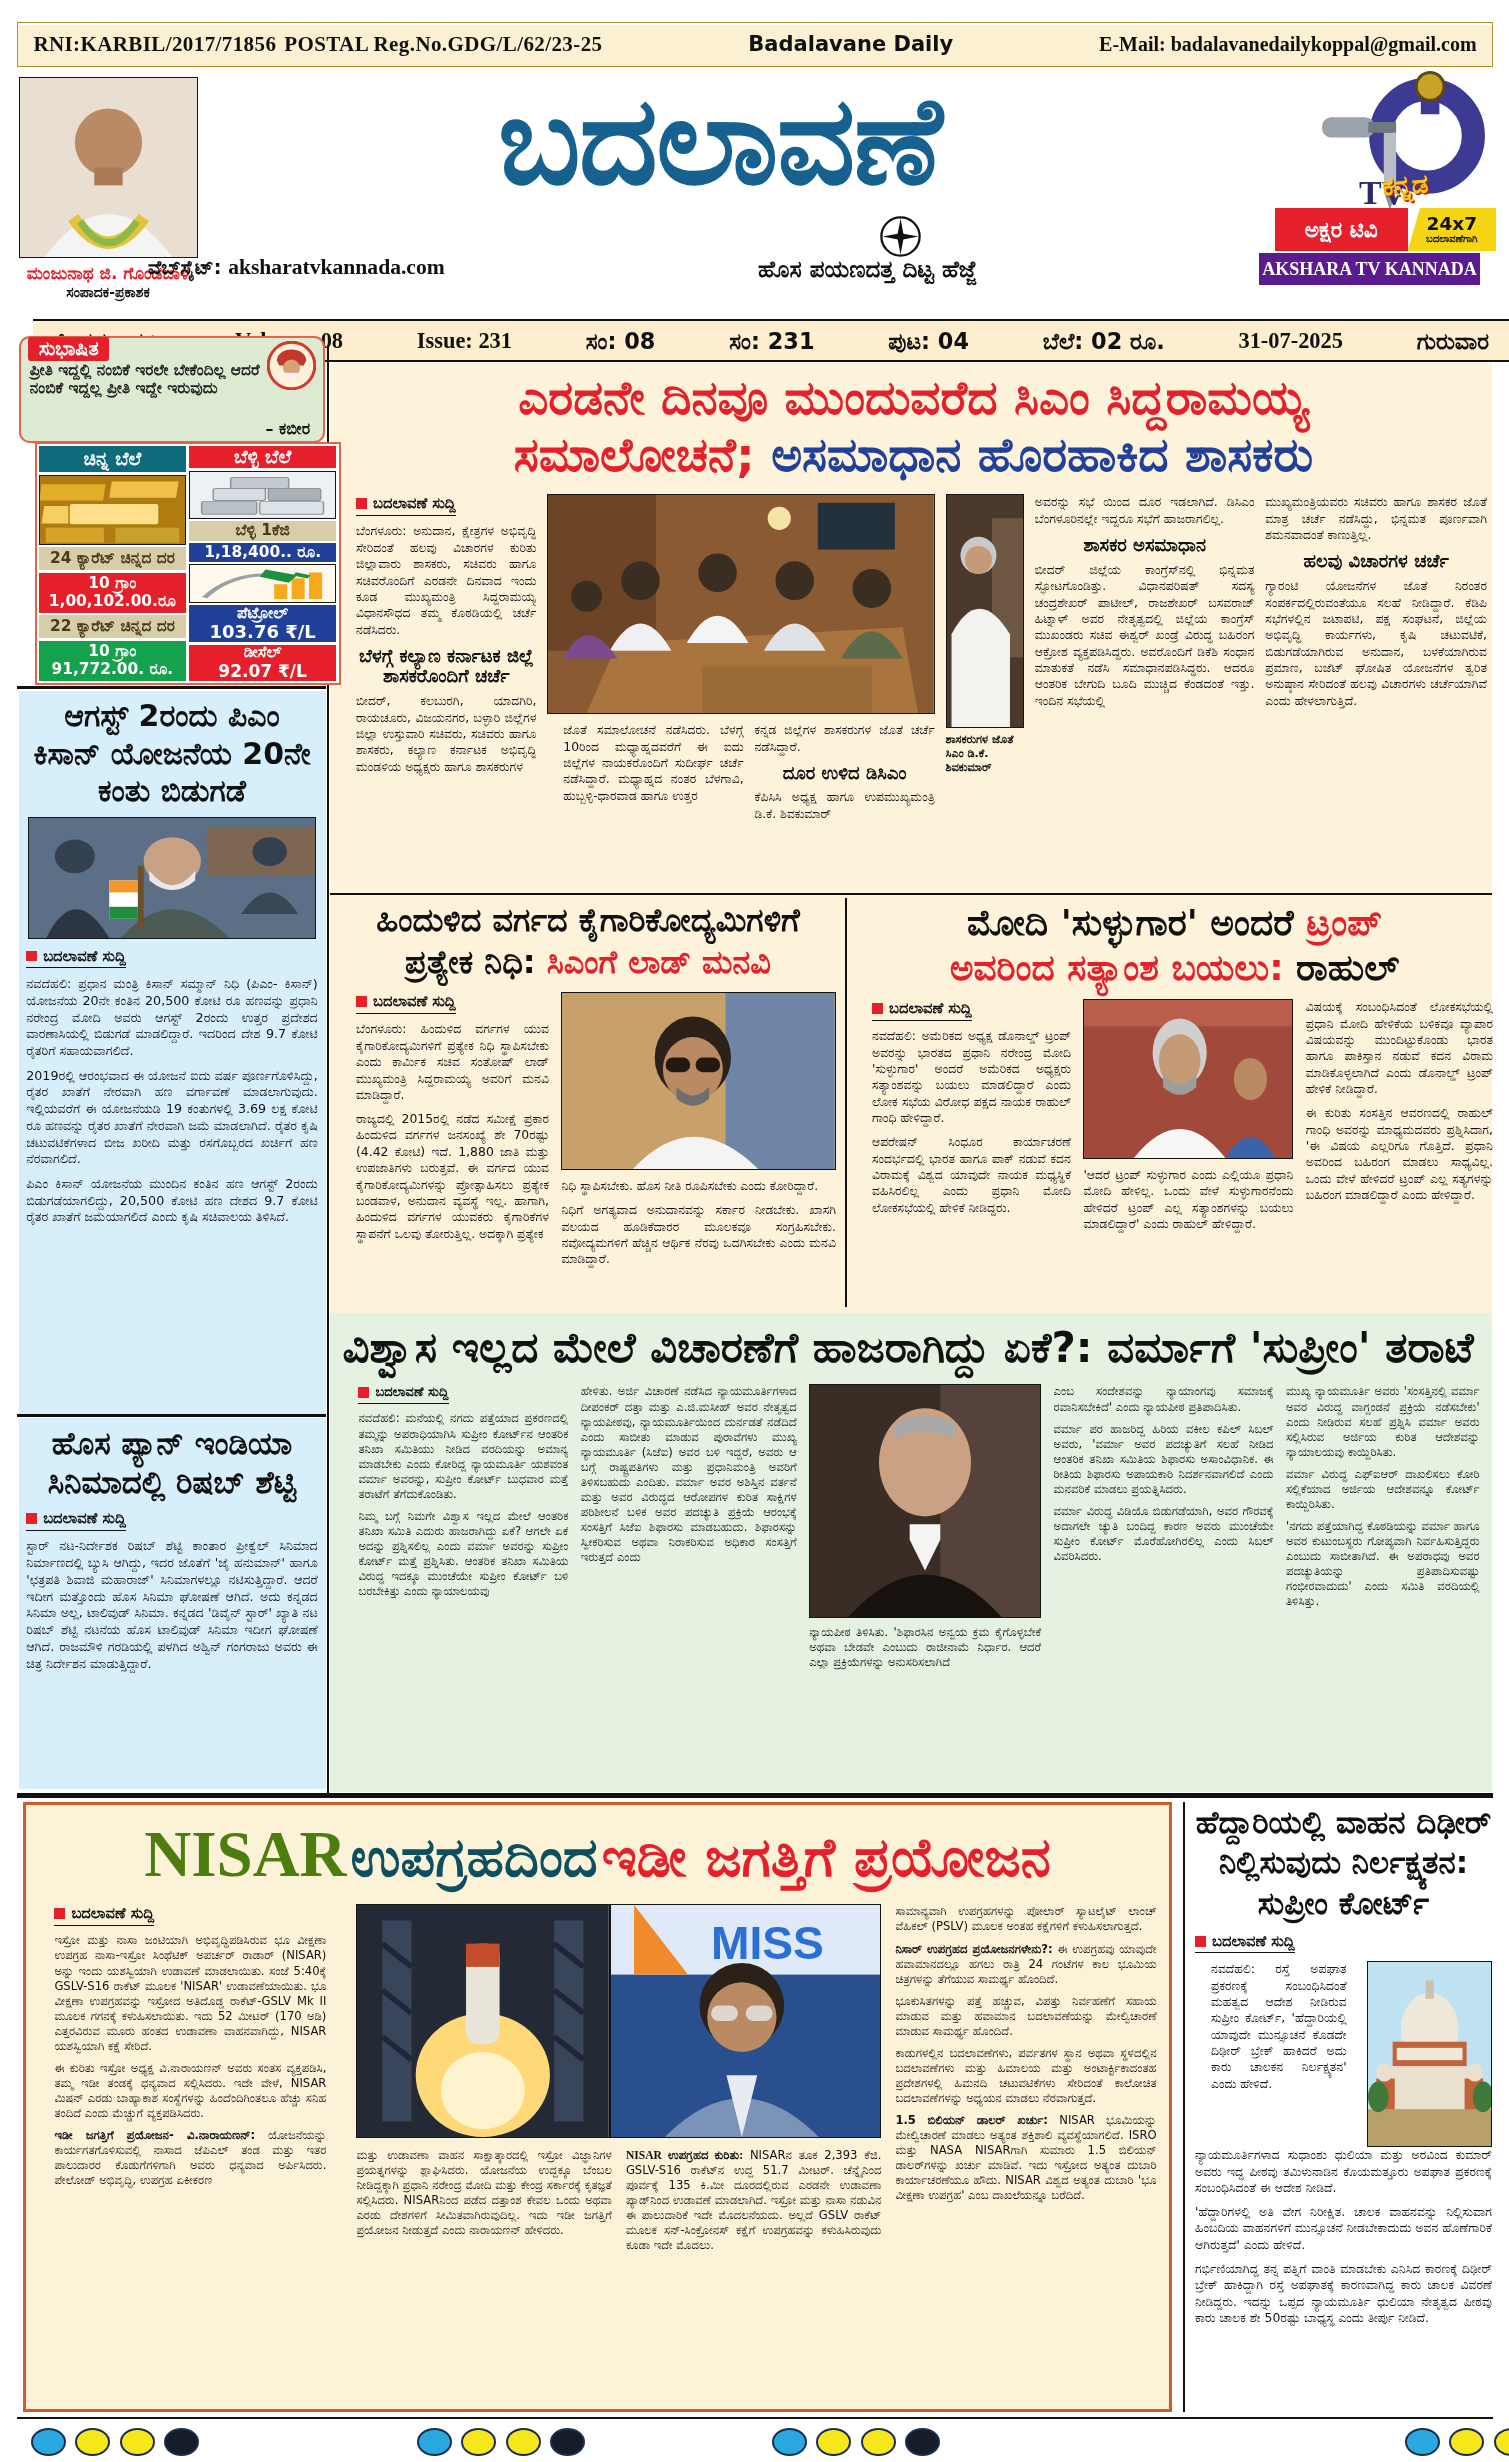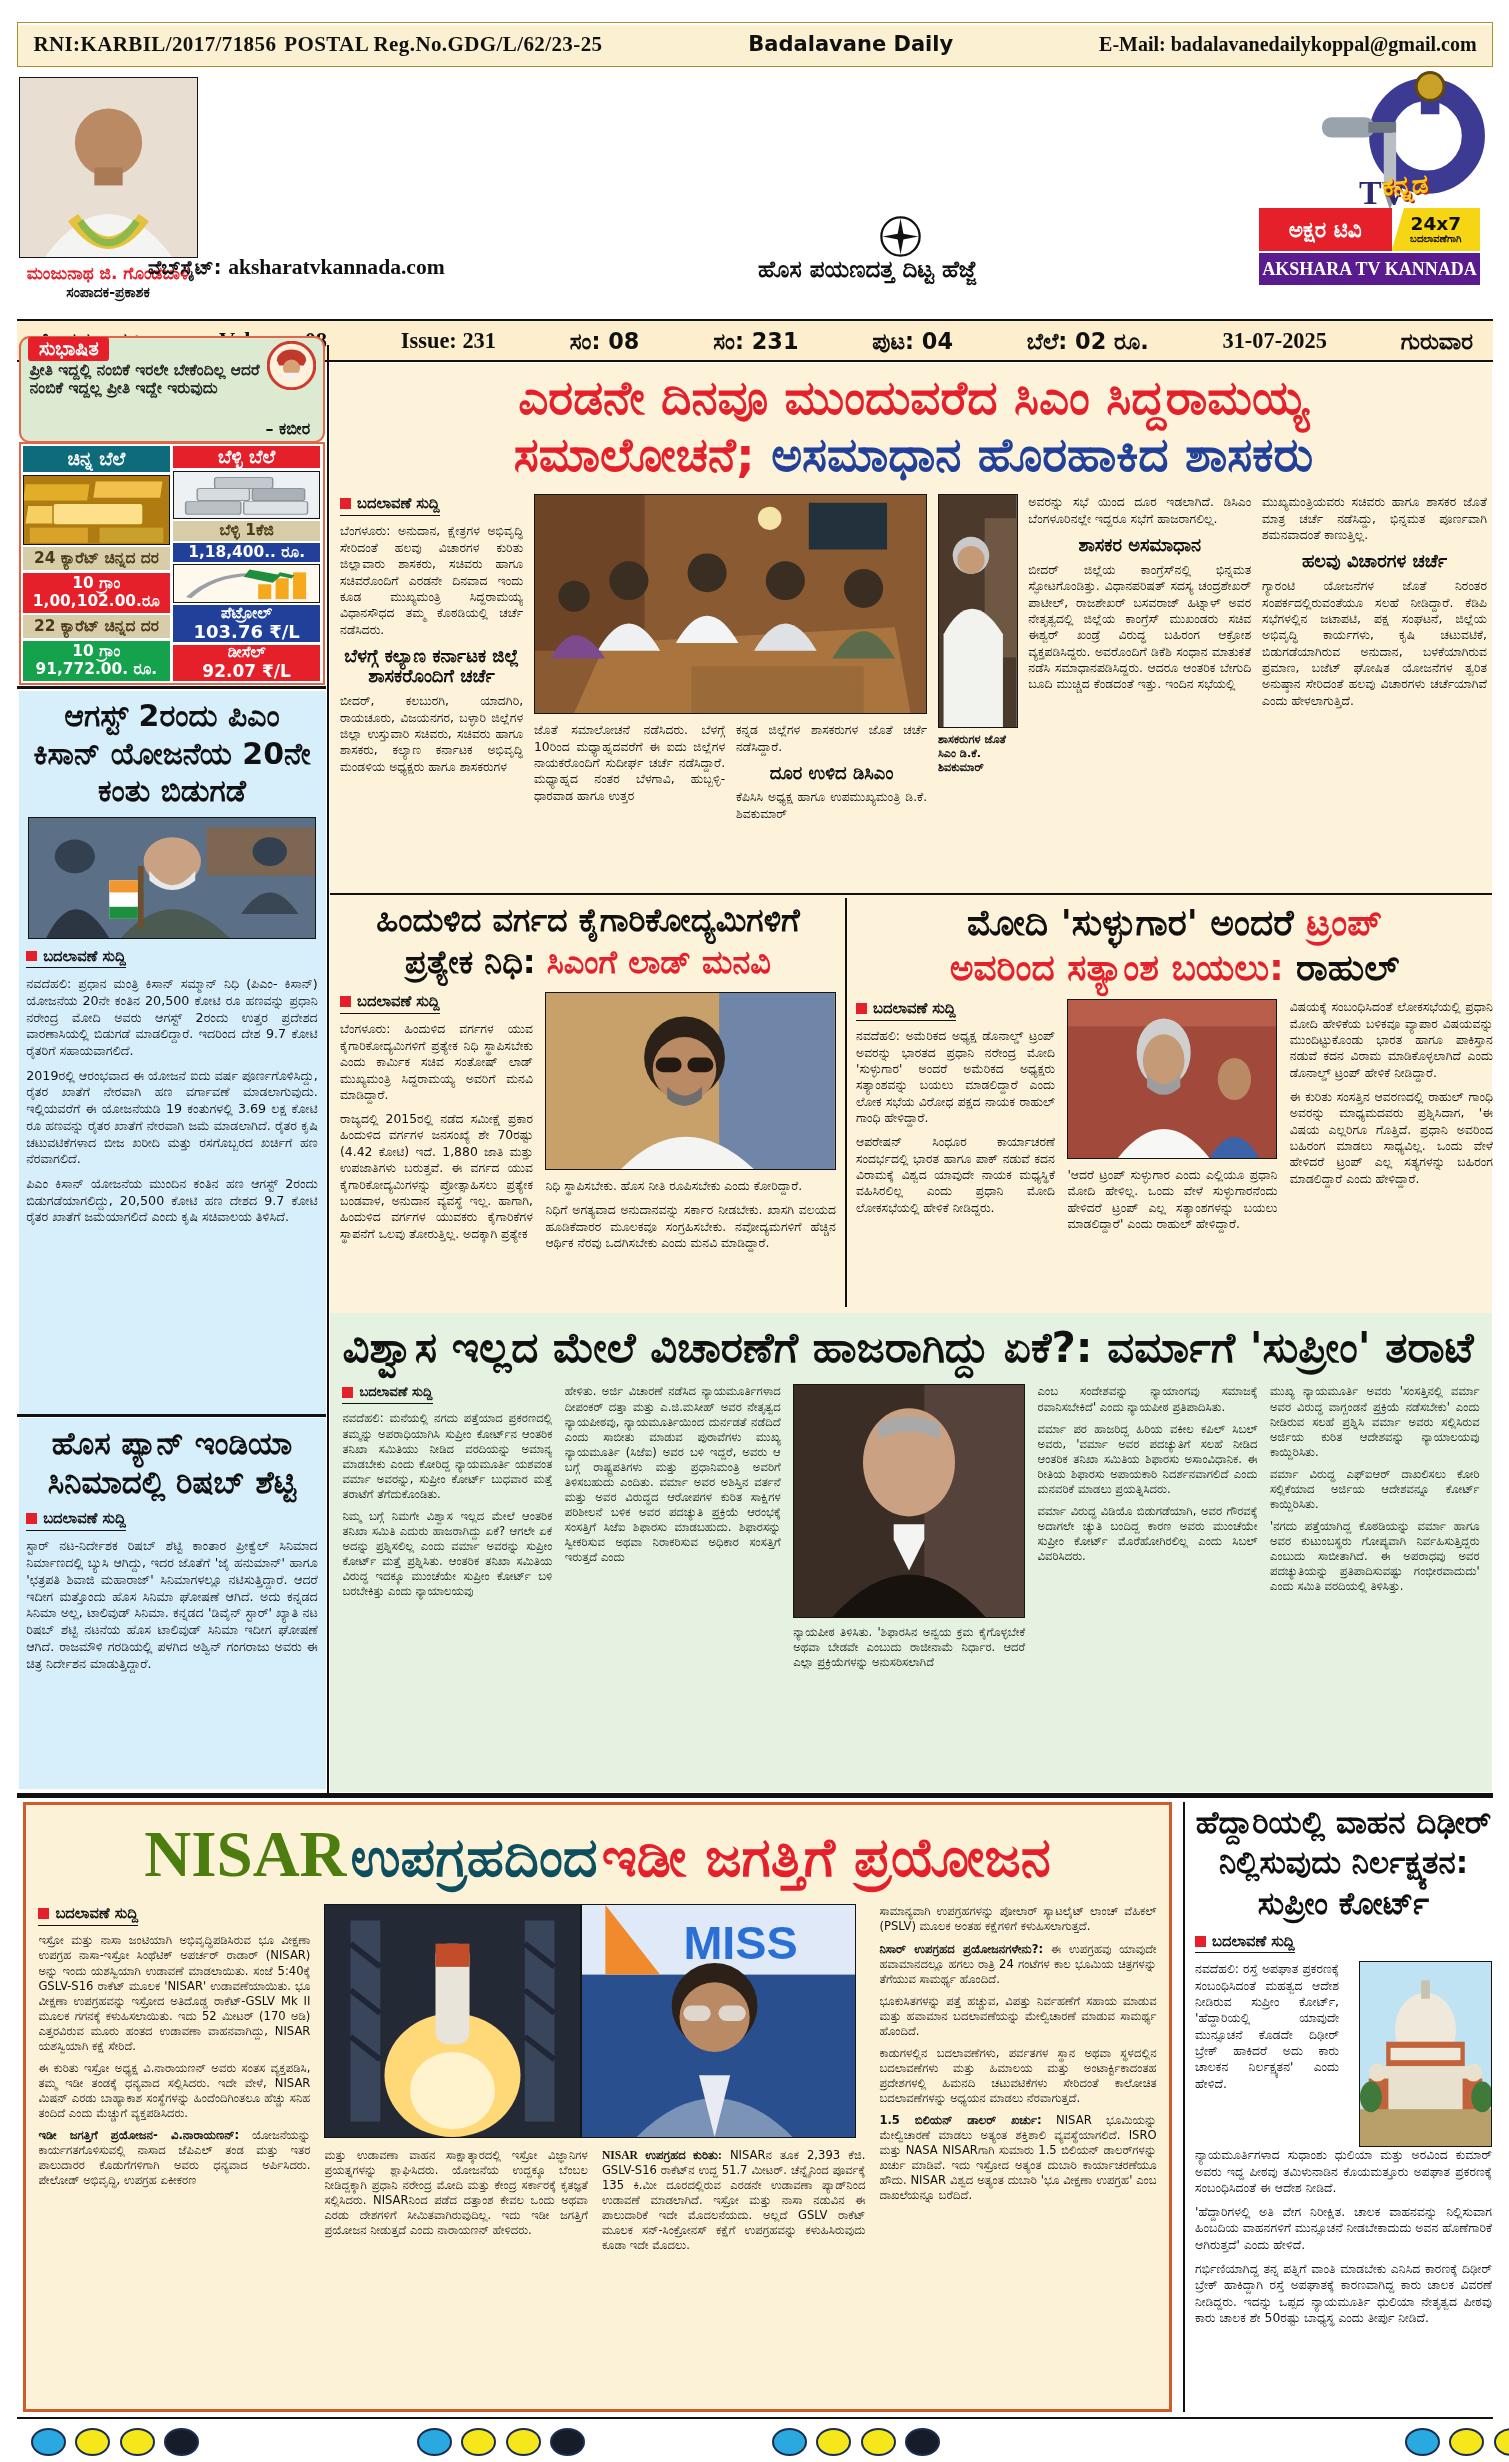--- a/index.html
+++ b/index.html
@@ -1,19 +1,19 @@
 <!DOCTYPE html>
 <html style="font-size:12.4px"><head>
 <meta charset="utf-8">
 <style>
   body{margin:0;background:#777;}
   .page{position:relative;width:1510px;height:2462px;background:#fff;
         font-family:"DejaVu Sans",sans-serif;color:#111;overflow:hidden;margin:0 auto;}
   .abs{position:absolute;}
-  .flex{display:flex;}
+  .flex{display:flex;margin-left:16px;}
   .p{font-size:12.4px;line-height:1.32;text-align:justify;margin:0 0 7.7px 0;}
   .p15{font-size:11.6px;line-height:1.3;text-align:justify;margin:0 0 7px 0;}
   .lead{font-weight:bold;}
   .byline{display:flex;align-items:center;gap:6.2px;font-weight:bold;font-size:14.7px;
           border-bottom:1.5px solid #111;width:max-content;max-width:100%;
           padding-bottom:2.3px;margin:0 0 7.7px 0;}
   .bsq{width:10.8px;height:10.8px;background:#e6202a;display:inline-block;flex:0 0 auto;}
   .subhead{font-weight:bold;text-align:center;font-size:18px;line-height:1.15;margin:6.2px 0;}
   .ph{position:relative;border:1.5px solid #151515;overflow:hidden;background:#9aa0a6;}
   .ph svg{position:absolute;inset:0;width:100%;height:100%;display:block;}
@@ -59,20 +59,21 @@
           <rect x="42" y="50" width="16" height="10" fill="#a97a55"></rect>
           <path d="M14 100 Q50 52 86 100 Z" fill="#f4f4f2"></path>
           <path d="M30 78 Q50 106 70 78" stroke="#e5c23b" stroke-width="7" fill="none"></path>
           <path d="M34 80 Q50 104 66 80" stroke="#8db84a" stroke-width="4" fill="none"></path>
         </svg>
       </div>
       <div style="color:#e6202a;font-weight:bold;font-size:17px;text-align:center;margin-top:4.6px;">ಮಂಜುನಾಥ ಜಿ. ಗೊಂಡಬಾಳ</div>
       <div style="font-weight:bold;font-size:14px;text-align:center;margin-top:1.5px;">ಸಂಪಾದಕ-ಪ್ರಕಾಶಕ</div>
     </div>
 
+    <div class="abs mast-title" style="left:185px;top:9.3px;width:1035px;">ಬದಲಾವಣೆ</div>
     <div class="abs" style="left:861px;top:143px;width:45px;height:45px;">
       <svg viewBox="0 0 40 40" width="45" height="45" aria-hidden="true">
         <circle cx="20" cy="20" r="17" fill="#fff" stroke="#111" stroke-width="2"></circle>
         <path d="M20 4 L23 20 L20 36 L17 20 Z" fill="#111"></path>
         <path d="M4 20 L20 17 L36 20 L20 23 Z" fill="#111"></path>
       </svg>
     </div>
 
     <div class="abs" style="left:131px;top:184px;font-weight:bold;font-size:19.3px;">
       <span>ವೆಬ್‌ಸೈಟ್:</span>

